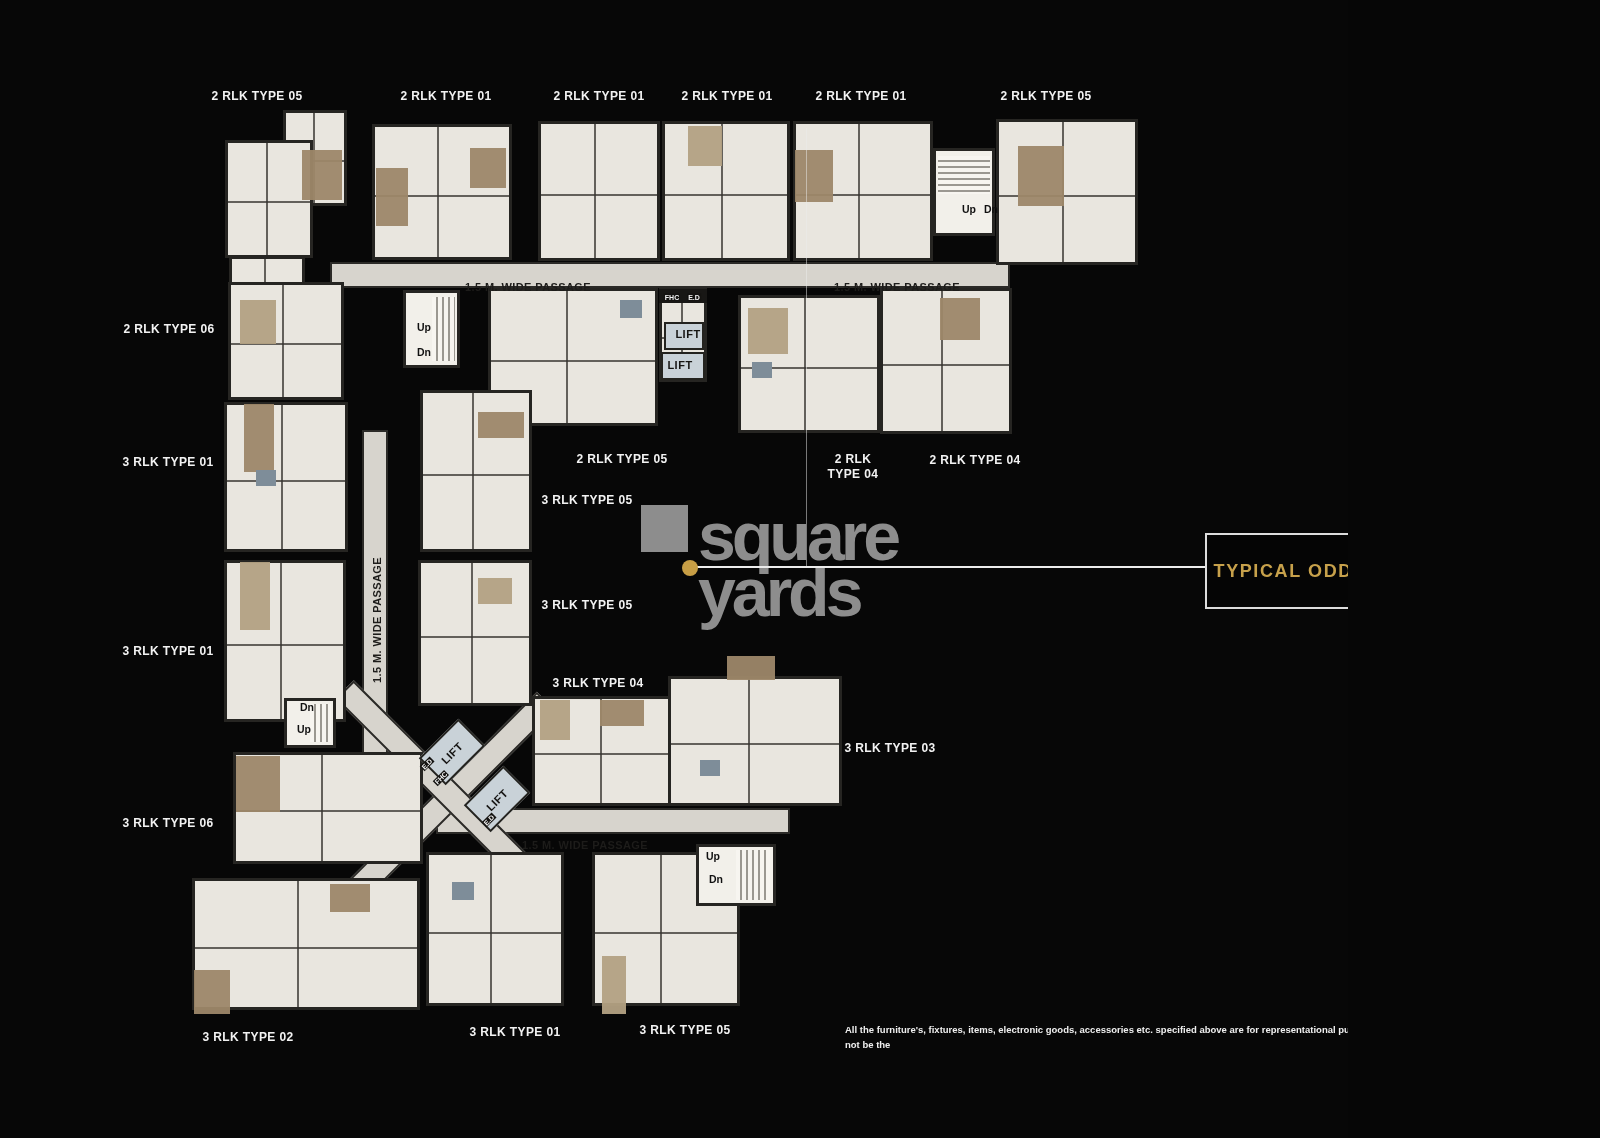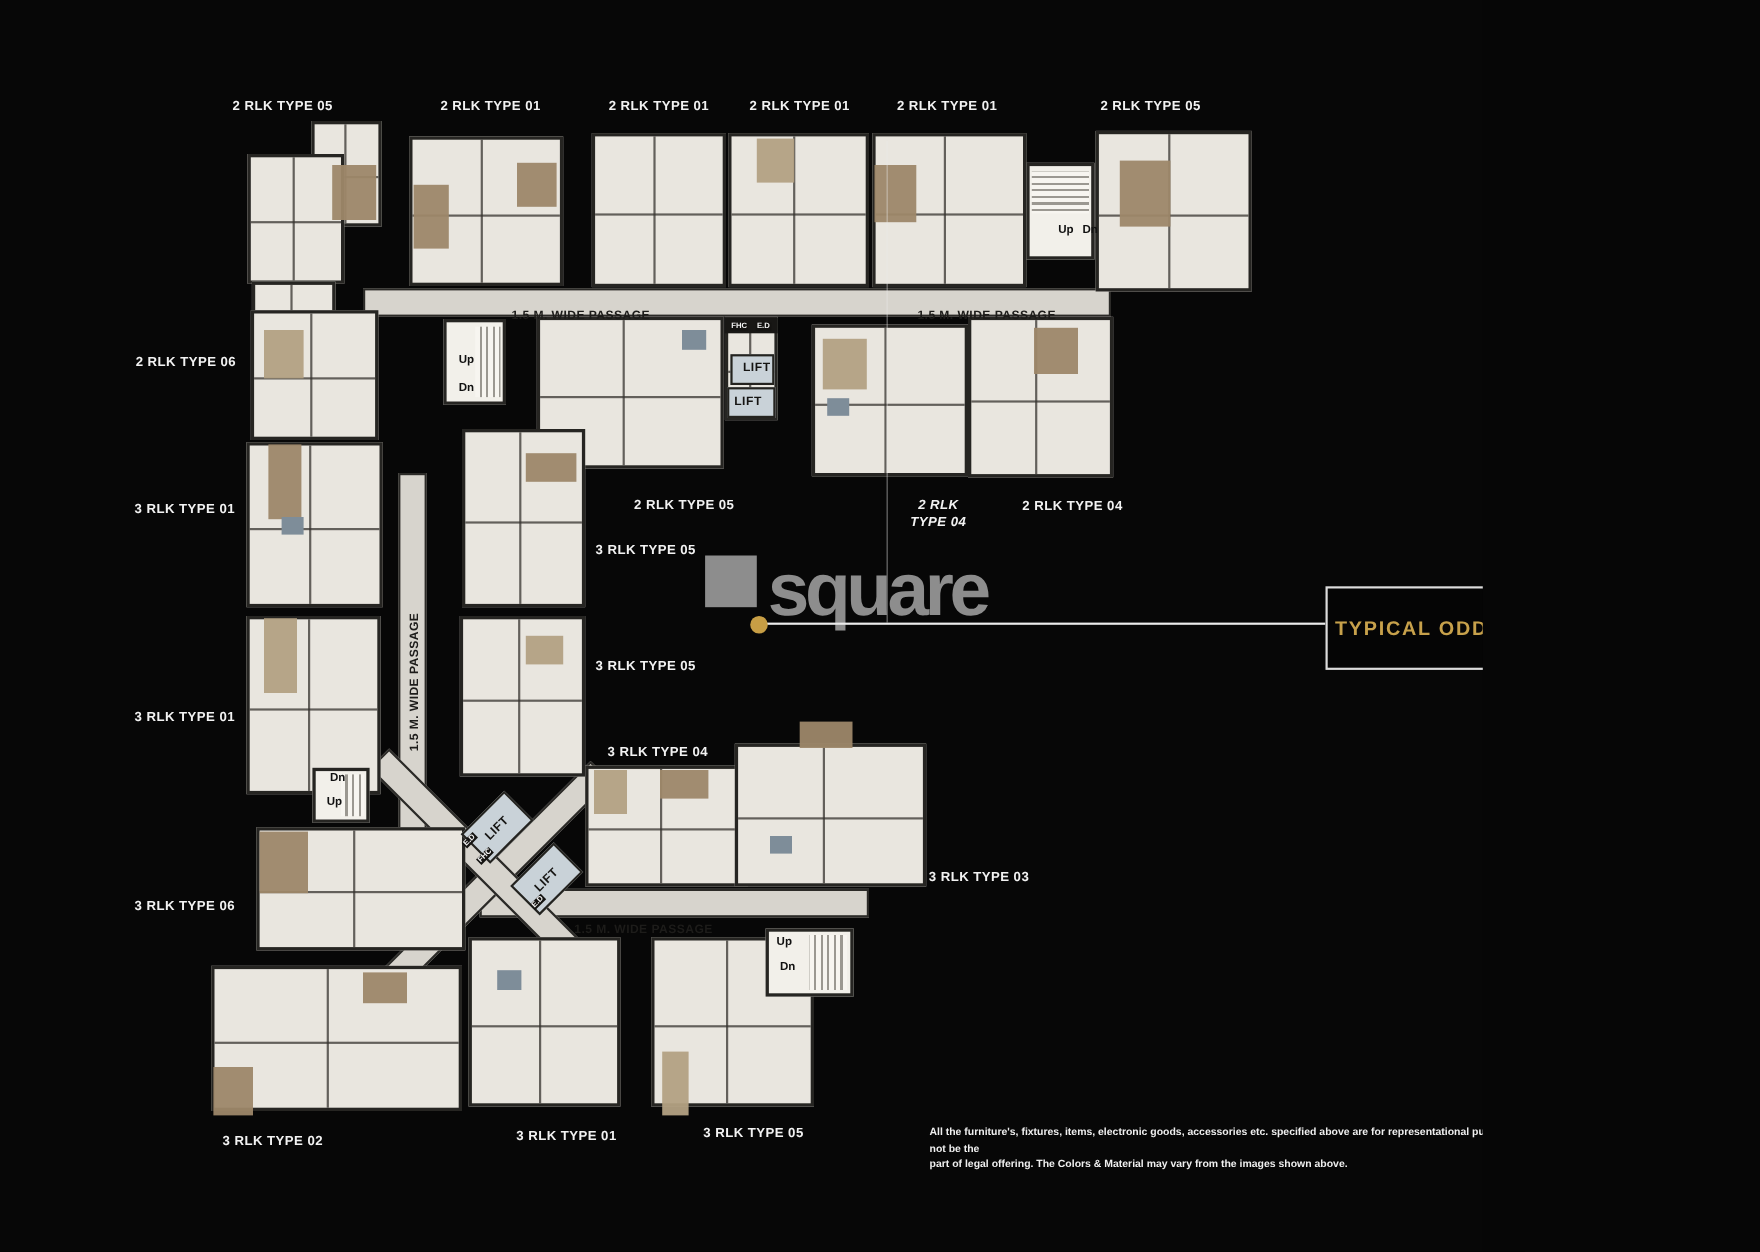--- a/index.html
+++ b/index.html
@@ -134,27 +134,27 @@
       <div class="lab ulbl" style="left: 446px; top: 96px; transform: translate(-50%, -50%);">2 RLK TYPE 01</div>
       <div class="lab ulbl" style="left: 599px; top: 96px; transform: translate(-50%, -50%);">2 RLK TYPE 01</div>
       <div class="lab ulbl" style="left: 727px; top: 96px; transform: translate(-50%, -50%);">2 RLK TYPE 01</div>
       <div class="lab ulbl" style="left: 861px; top: 96px; transform: translate(-50%, -50%);">2 RLK TYPE 01</div>
       <div class="lab ulbl" style="left: 1046px; top: 96px; transform: translate(-50%, -50%);">2 RLK TYPE 05</div>
       <div class="lab ulbl" style="left: 169px; top: 329px; transform: translate(-50%, -50%);">2 RLK TYPE 06</div>
       <div class="lab ulbl" style="left: 168px; top: 462px; transform: translate(-50%, -50%);">3 RLK TYPE 01</div>
       <div class="lab ulbl" style="left: 168px; top: 651px; transform: translate(-50%, -50%);">3 RLK TYPE 01</div>
       <div class="lab ulbl" style="left: 168px; top: 823px; transform: translate(-50%, -50%);">3 RLK TYPE 06</div>
       <div class="lab ulbl" style="left: 622px; top: 459px; transform: translate(-50%, -50%);">2 RLK TYPE 05</div>
-      <div class="lab ulbl two" style="left: 853px; top: 467px; transform: translate(-50%, -50%); font-style: italic;">2 RLK
+      <div class="lab ulbl two" style="left: 853px; top: 467px; transform: translate(-50%, -50%);">2 RLK
 TYPE 04</div>
       <div class="lab ulbl" style="left: 975px; top: 460px; transform: translate(-50%, -50%);">2 RLK TYPE 04</div>
       <div class="lab ulbl" style="left: 587px; top: 500px; transform: translate(-50%, -50%);">3 RLK TYPE 05</div>
       <div class="lab ulbl" style="left: 587px; top: 605px; transform: translate(-50%, -50%);">3 RLK TYPE 05</div>
       <div class="lab ulbl" style="left: 598px; top: 683px; transform: translate(-50%, -50%);">3 RLK TYPE 04</div>
-      <div class="lab ulbl" style="left: 890px; top: 797px; transform: translate(-50%, -50%);">3 RLK TYPE 03</div>
+      <div class="lab ulbl" style="left: 890px; top: 748px; transform: translate(-50%, -50%);">3 RLK TYPE 03</div>
       <div class="lab ulbl" style="left: 248px; top: 1037px; transform: translate(-50%, -50%);">3 RLK TYPE 02</div>
       <div class="lab ulbl" style="left: 515px; top: 1032px; transform: translate(-50%, -50%);">3 RLK TYPE 01</div>
       <div class="lab ulbl" style="left: 685px; top: 1030px; transform: translate(-50%, -50%);">3 RLK TYPE 05</div>
       <div class="lab plbl" style="left: 528px; top: 287px; transform: translate(-50%, -50%);">1.5 M. WIDE PASSAGE</div>
       <div class="lab plbl" style="left: 897px; top: 287px; transform: translate(-50%, -50%);">1.5 M. WIDE PASSAGE</div>
       <div class="lab plbl" style="left: 377px; top: 620px; transform: translate(-50%, -50%) rotate(-90deg);">1.5 M. WIDE PASSAGE</div>
       <div class="lab plbl" style="left: 585px; top: 845px; transform: translate(-50%, -50%);">1.5 M. WIDE PASSAGE</div>
       <div class="lab liftlbl" style="left: 688px; top: 334px; transform: translate(-50%, -50%);">LIFT</div>
       <div class="lab liftlbl" style="left: 680px; top: 365px; transform: translate(-50%, -50%);">LIFT</div>
       <div class="lab liftlbl" style="left: 452px; top: 753px; transform: translate(-50%, -50%) rotate(-45deg);">LIFT</div>
@@ -169,30 +169,30 @@
       <div class="lab stairlbl" style="left: 424px; top: 327px; transform: translate(-50%, -50%);">Up</div>
       <div class="lab stairlbl" style="left: 424px; top: 352px; transform: translate(-50%, -50%);">Dn</div>
       <div class="lab stairlbl" style="left: 307px; top: 707px; transform: translate(-50%, -50%);">Dn</div>
       <div class="lab stairlbl" style="left: 304px; top: 729px; transform: translate(-50%, -50%);">Up</div>
       <div class="lab stairlbl" style="left: 713px; top: 856px; transform: translate(-50%, -50%);">Up</div>
       <div class="lab stairlbl" style="left: 716px; top: 879px; transform: translate(-50%, -50%);">Dn</div>
     </div>
 
   <div id="wm-square"></div>
   <div id="wm1" class="wmtext">square</div>
+  <div id="wm2" class="wmtext">yards</div>
   <div id="golddot"></div>
   <div id="leader"></div>
 
   <div id="callout">
     <span>TYPICAL ODD FLOOR PLAN</span>
   </div>
 
   <div id="disc">
     <div>All the furniture's, fixtures, items, electronic goods, accessories etc. specified above are for representational purpose only and will not be the</div>
-    <div>part of legal offering. The Colors &amp; Material may vary from the images shown above.</div>
   </div>
 
   <div id="nlabel">N</div>
   <div id="compass">
     <div class="ring"></div>
     <div class="hline"></div>
     <div class="vline"></div>
     <div class="needle"></div>
   </div>
 

